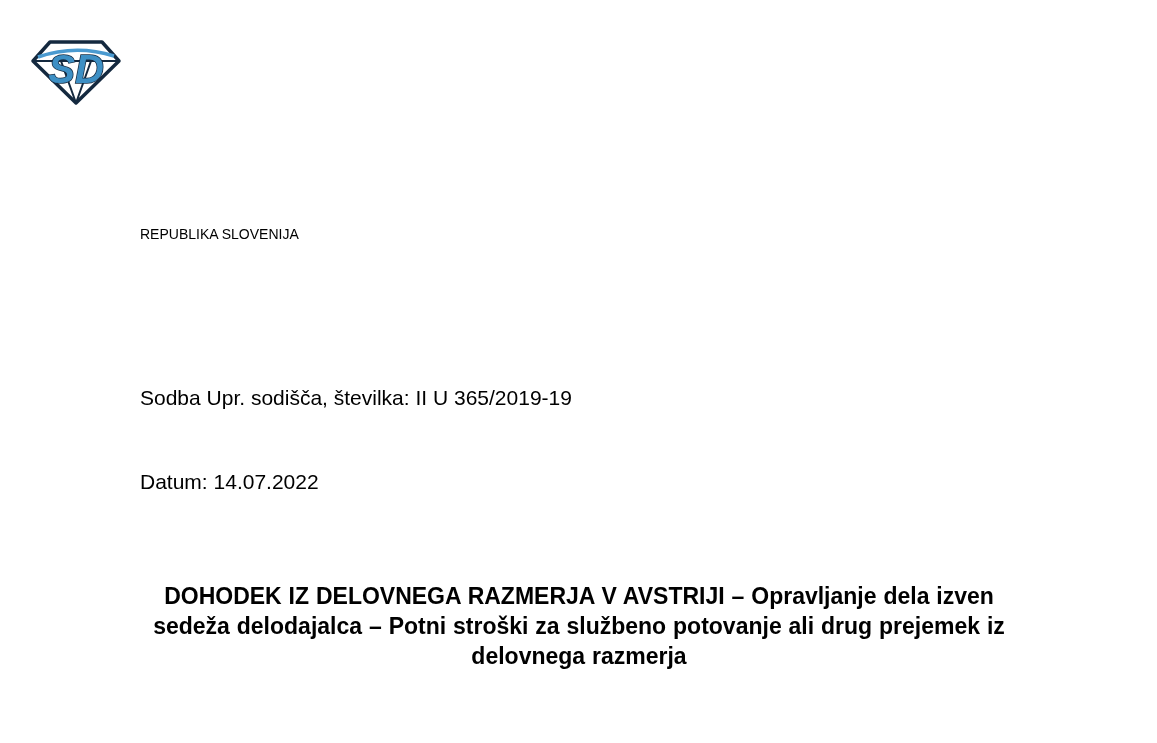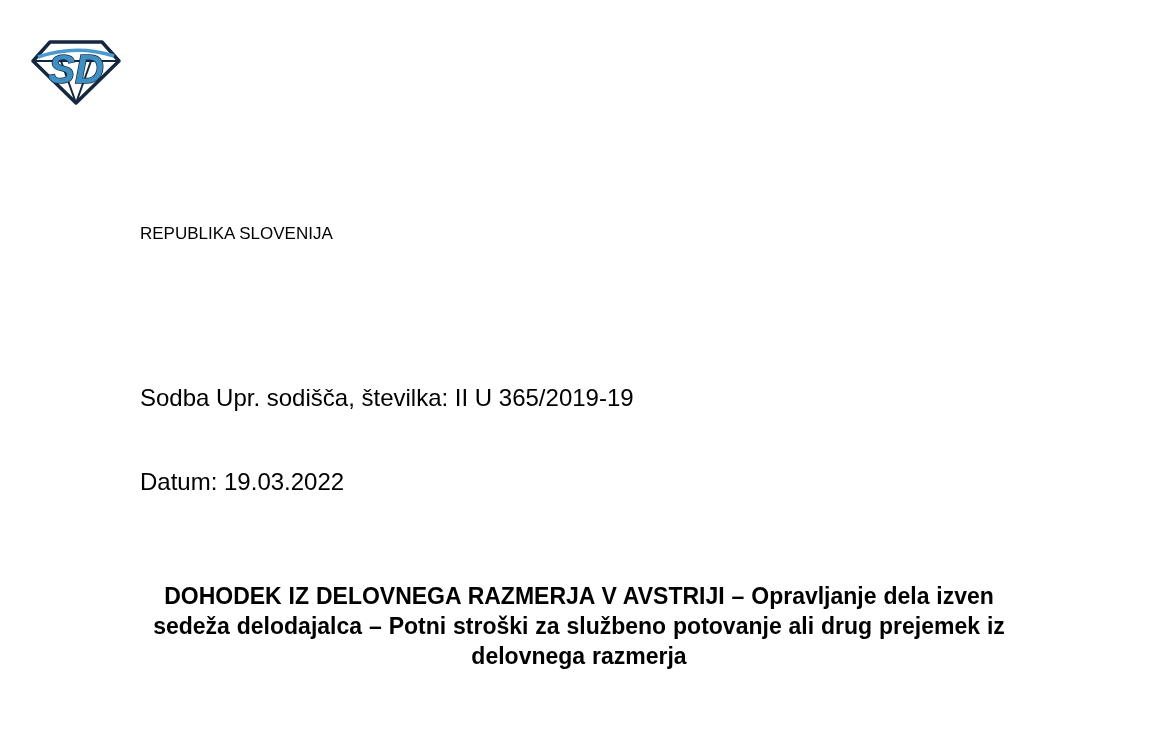--- a/index.html
+++ b/index.html
@@ -29,27 +29,27 @@
     height: 70px;
   }
   .content {
     position: absolute;
     left: 140px;
     top: 0;
     width: 878px;
   }
   .header-block {
     margin-top: 164px;
-    font-size: 17px;
+    font-size: 14px;
     line-height: 28px;
     white-space: pre;
   }
   .meta-block {
     margin-top: 24px;
-    font-size: 24px;
+    font-size: 21px;
     line-height: 28px;
     white-space: pre;
   }
   .title {
     margin: 29px 0 0 0;
     font-size: 23px;
     line-height: 30px;
     font-weight: bold;
     text-align: center;
     word-spacing: 0.5px;
@@ -69,19 +69,19 @@
   </svg>
 
   <div class="content">
 
     <div class="header-block">
       <div>REPUBLIKA SLOVENIJA</div>
     </div>
 
     <div class="meta-block">
       <div>Sodba Upr. sodišča, številka: II U 365/2019-19</div>
-      <div>Datum: 19.03.2022</div>
+      <div>Datum: 14.07.2022</div>
     </div>
 
     <h1 class="title">DOHODEK IZ DELOVNEGA RAZMERJA V AVSTRIJI – Opravljanje dela izven sedeža delodajalca – Potni stroški za službeno potovanje ali drug prejemek iz delovnega razmerja</h1>
 
   </div>
 </div>
 
 </body></html>

